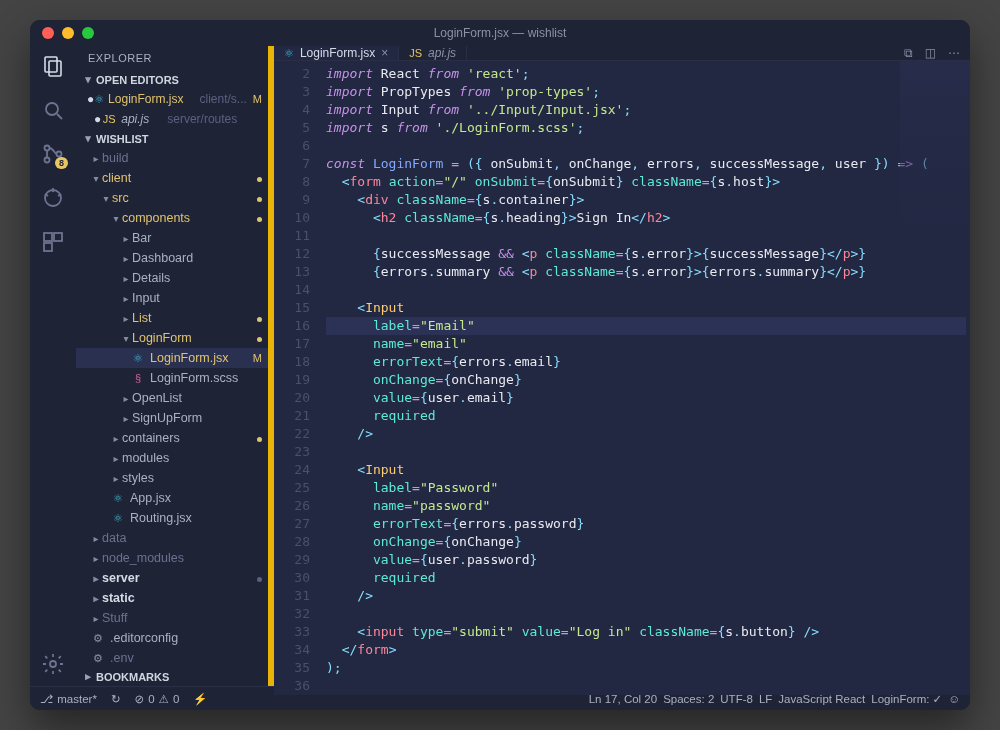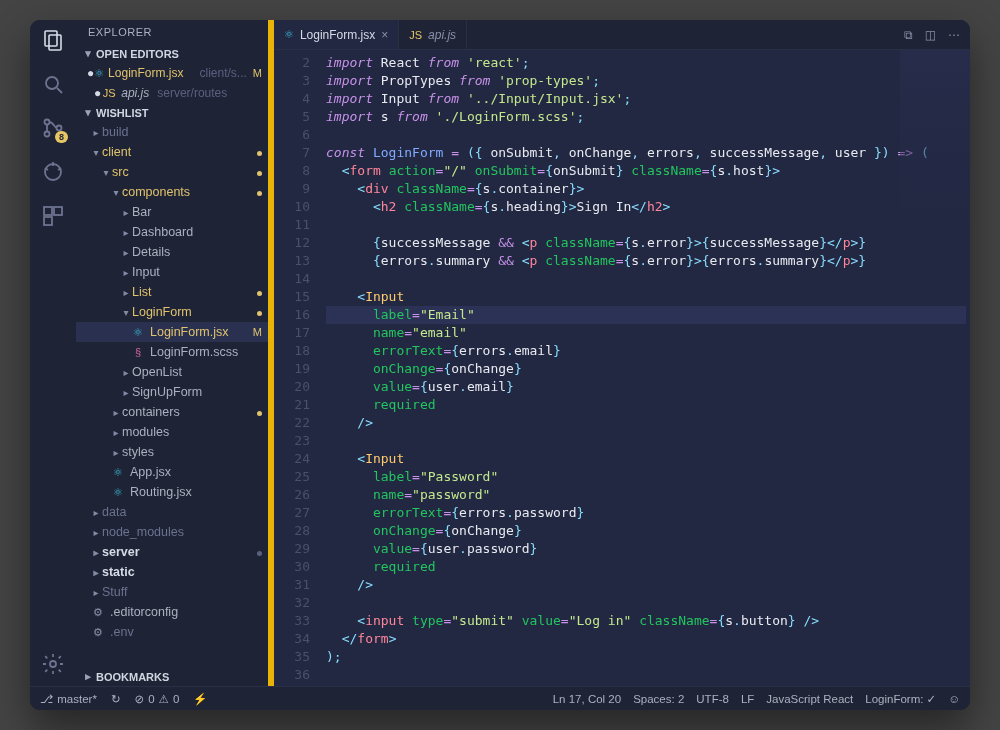--- a/index.html
+++ b/index.html
@@ -136,42 +136,50 @@
 .minimap {
   position: absolute; right: 0; top: 0; width: 70px; height: 180px;
   background: linear-gradient(#2a3050,#222842); opacity: 0.5;
   pointer-events: none;
 }
 .tok-kw { color: #c792ea; font-style: italic;}
 .tok-def { color: #82aaff; }
 .tok-var { color: #e8eaf0; }
 .tok-str { color: #c3e88d; }
 .tok-tag { color: #ff869a; }
-.tok-attr { color: #22c55e; }
+.tok-attr { color: #5eead4; }
 .tok-brace { color: #89ddff; }
 .tok-prop { color: #e8eaf0; }
 .tok-punc { color: #89ddff; }
 .tok-op { color: #c792ea; }
 .tok-comp { color: #ffcb6b; }
 
 .statusbar {
   height: 24px; background: #1e2335;
   border-top: 1px solid #2a2f45;
   display: flex; align-items: center;
   font-size: 11.5px; color: #aab1c0;
   padding: 0 10px; gap: 14px;
 }
-.statusbar .right { margin-left: auto; display: flex; gap: 12px; align-items: center;}
+.statusbar .right { margin-left: auto; display: flex; gap: 6px; align-items: center;}
 .sbitem { display:flex; align-items:center; gap:4px; cursor:pointer; }
 .dirty-dot { color: #d6dae6; }
 </style>
 </head>
 <body>
 
 <div class="window">
+  <div class="titlebar">
+    <div class="traffic">
+      <div class="dot red"></div>
+      <div class="dot yellow"></div>
+      <div class="dot green"></div>
+    </div>
+    <div class="title">LoginForm.jsx — wishlist</div>
+  </div>
 
   <div class="body">
     <div class="activitybar">
       <div class="actbtn active">
         <svg viewBox="0 0 24 24" fill="none" stroke="currentColor" stroke-width="1.6">
             <rect x="4" y="3" width="12" height="15" rx="1"></rect>
             <rect x="8" y="7" width="12" height="15" rx="1"></rect>
           </svg>
       </div>
       <div class="actbtn">
@@ -225,21 +233,21 @@
             <span class="ico react">⚛</span>
             <span>LoginForm.jsx</span>
             <span style="color:#5a6180;margin-left:16px">client/s...</span>
             <span class="marker m">M</span>
           </div>
           <div class="row">
             <span class="indent" style="width:18px"></span>
             <span class="dirty-dot">● </span>
             <span class="ico js">JS</span>
             <span style="font-style:italic">api.js</span>
-            <span style="color:#5a6180;margin-left:8px">server/routes</span>
+            <span style="color:#5a6180;margin-left:18px">server/routes</span>
           </div>
         </div>
       <div class="section-hdr">
         <span class="chev">▾</span>
         <span>WISHLIST</span>
       </div>
       <div class="tree" id="file-tree">
           <div class="row dim">
             <span class="indent" style="width:14px"></span>
             <span class="twisty">▸</span>

